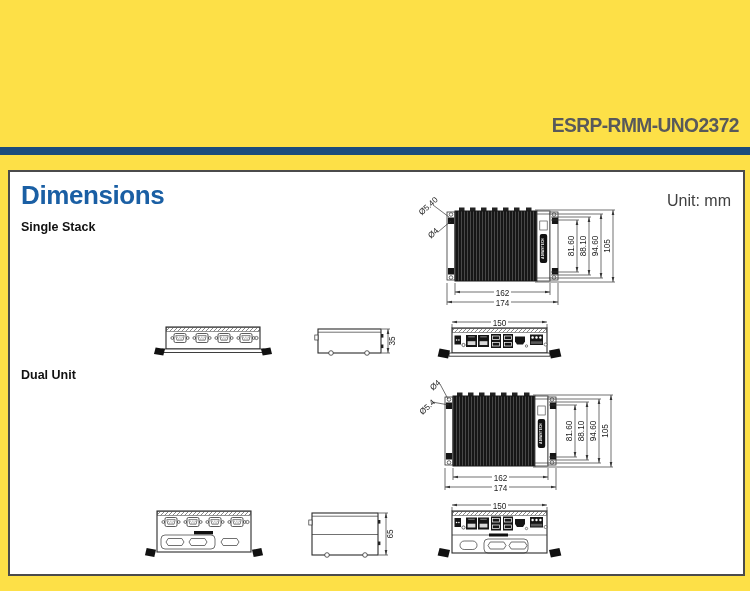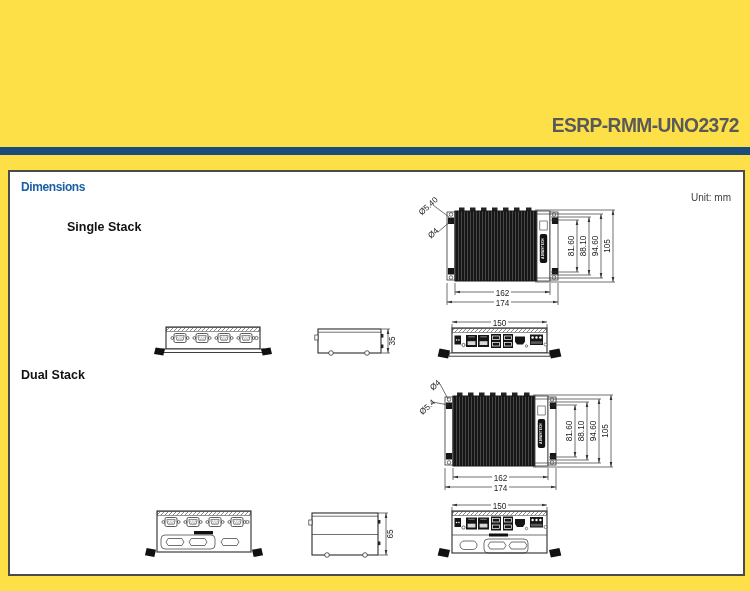--- a/index.html
+++ b/index.html
@@ -3,25 +3,25 @@
 <meta charset="utf-8">
 <style>
   html,body { margin:0; padding:0; background:#fff; }
   .page { position:relative; width:750px; height:591px; background:#fde047; overflow:hidden;
           font-family:"Liberation Sans", sans-serif; }
   .product-title { position:absolute; top:114px; right:11px; font-size:20px; font-weight:bold;
                    color:#58595b; letter-spacing:-0.6px; transform:scaleX(0.96); transform-origin:right center; }
   .navy-bar { position:absolute; top:147px; left:0; width:750px; height:8px; background:#1c4c7c; }
   .panel { position:absolute; left:8px; top:170px; width:733px; height:402px;
            border:2px solid #4b4b4b; background:#fff; }
-  .section-title { position:absolute; left:21px; top:180px; font-size:12px; font-weight:bold;
+  .section-title { position:absolute; left:21px; top:180px; font-size:26px; font-weight:bold;
                    color:#1a5fa4; letter-spacing:-0.4px; }
-  .unit-label { position:absolute; right:19px; top:192px; font-size:10px; color:#404040;margin-left:33px; }
+  .unit-label { position:absolute; right:19px; top:192px; font-size:16px; color:#404040;margin-left:33px; }
   .stack-label { position:absolute; left:21px; font-size:12.5px; font-weight:bold; color:#111; }
-  .stack-label.single { top:220px;margin-left:46px; }
+  .stack-label.single { top:220px; }
   .stack-label.dual { top:368px; }
   .drawings { position:absolute; left:0; top:0; width:750px; height:591px; }
   .ln   { stroke:#333; stroke-width:0.7; fill:none; }
   .dln  { stroke:#333; stroke-width:0.7; fill:none; }
   .box  { fill:#fff; stroke:#2b2b2b; stroke-width:1.1; }
   .box2 { fill:#fff; stroke:#2b2b2b; stroke-width:0.9; }
   .hatch{ fill:url(#hatch); stroke:#333; stroke-width:0.5; }
   .hole { fill:#fff; stroke:#333; stroke-width:0.8; }
   .dim  { font-family:"Liberation Sans", sans-serif; font-size:8.2px; fill:#222;
           text-anchor:middle; }
@@ -33,21 +33,21 @@
 
 <div class="page">
 
   <div class="product-title">ESRP-RMM-UNO2372</div>
   <div class="navy-bar"></div>
 
   <div class="panel"></div>
   <div class="section-title">Dimensions</div>
   <div class="unit-label">Unit: mm</div>
   <div class="stack-label single">Single Stack</div>
-  <div class="stack-label dual">Dual Stack</div>
+  <div class="stack-label dual">Dual Unit</div>
 
   <svg class="drawings" viewBox="0 0 750 591" xmlns="http://www.w3.org/2000/svg">
     <defs>
       <marker id="arr" markerWidth="5" markerHeight="4" refX="5" refY="2" orient="auto-start-reverse" markerUnits="userSpaceOnUse">
         <path d="M0,0.7 L5,2 L0,3.3 z" fill="#333"></path>
       </marker>
       <pattern id="fins" width="3" height="4" patternUnits="userSpaceOnUse">
         <rect width="3" height="4" fill="#161616"></rect>
         <rect x="2.1" width="0.9" height="4" fill="#4d4d4d"></rect>
       </pattern>

